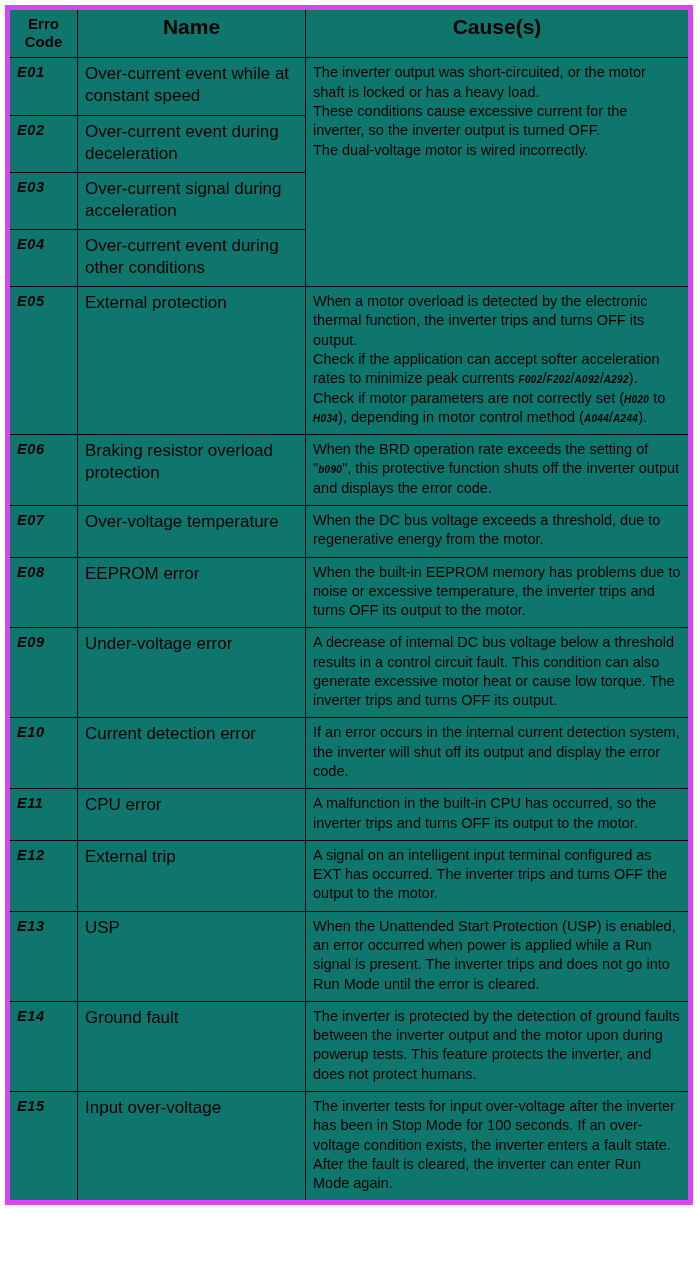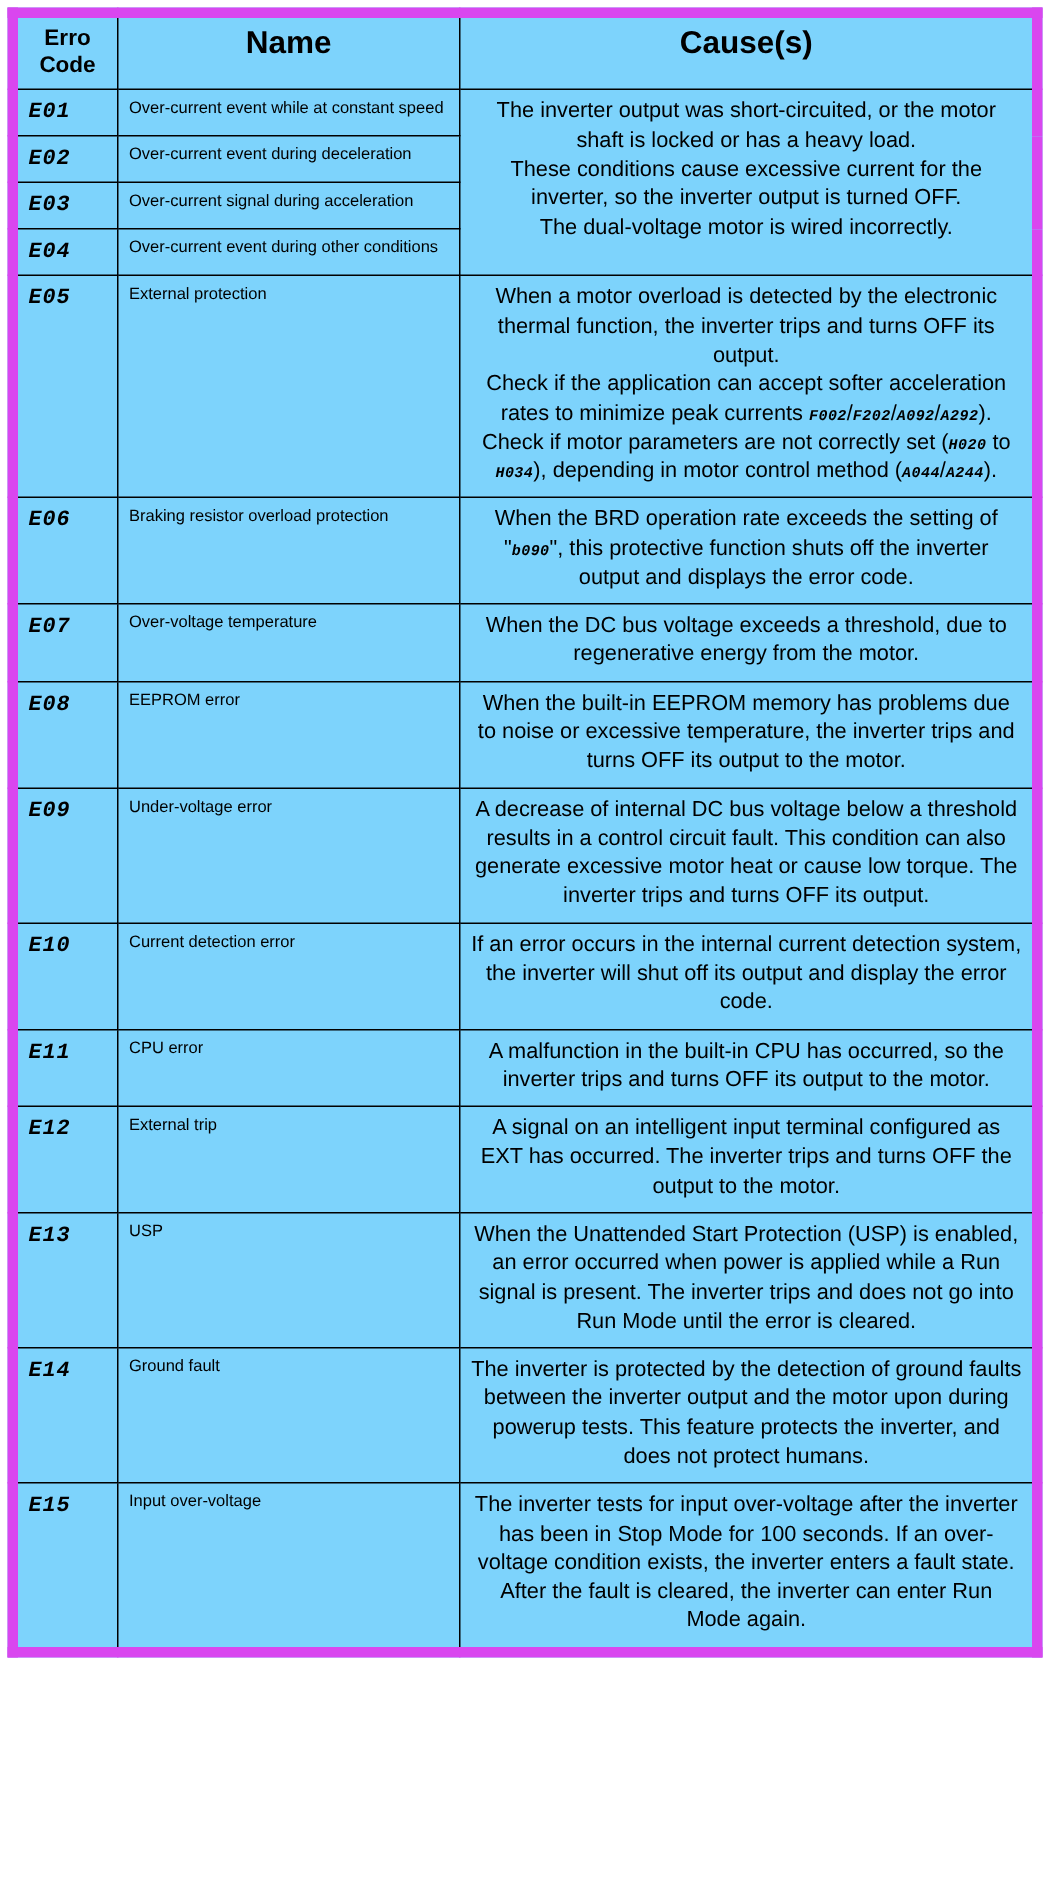--- a/index.html
+++ b/index.html
@@ -20,22 +20,22 @@
     width: 700px;
     height: 1264px;
     box-sizing: border-box;
     padding: 5px 12px 8px 5px;
   }
 
   table.errtable {
     width: 683px;
     border-collapse: collapse;
     table-layout: fixed;
-    border: 7px solid #d946ef;
-    background: #7dd3fc;
+    border: 5px solid #d946ef;
+    background: #0f766e;
     padding-left: 28px;
   }
 
   table.errtable col.c-code { width: 70px; }
   table.errtable col.c-name { width: 228px; }
   table.errtable col.c-cause { width: 385px; }
 
   table.errtable th,
   table.errtable td {
     border: 1px solid #000;
@@ -57,36 +57,35 @@
   }
   thead th.h-code { font-size: 15px; }
 
   
   td.code-cell {
     padding-top: 6px;
     padding-left: 7px;
     white-space: nowrap;
   }
   td.name-cell {
-    font-size: 11px;
+    font-size: 17px;
     line-height: 1.30;
     padding-top: 6px;
   }
   td.cause-cell {
     font-size: 14.5px;
     line-height: 1.33;
     padding-top: 6px;
     padding-left: 9px;
     padding-right: 8px;
-    text-align: center;
   }
 
   
   .seg {
-    font-family: Liberation Mono, monospace;
+    font-family: Liberation Sans, sans-serif;
     font-size: 14px;
     font-weight: 600;
     font-style: italic;
     letter-spacing: 0.6px;
     white-space: nowrap;
     margin-top: 28px;
   }
   td.code-cell .seg {
     font-size: 14.5px;
   }

